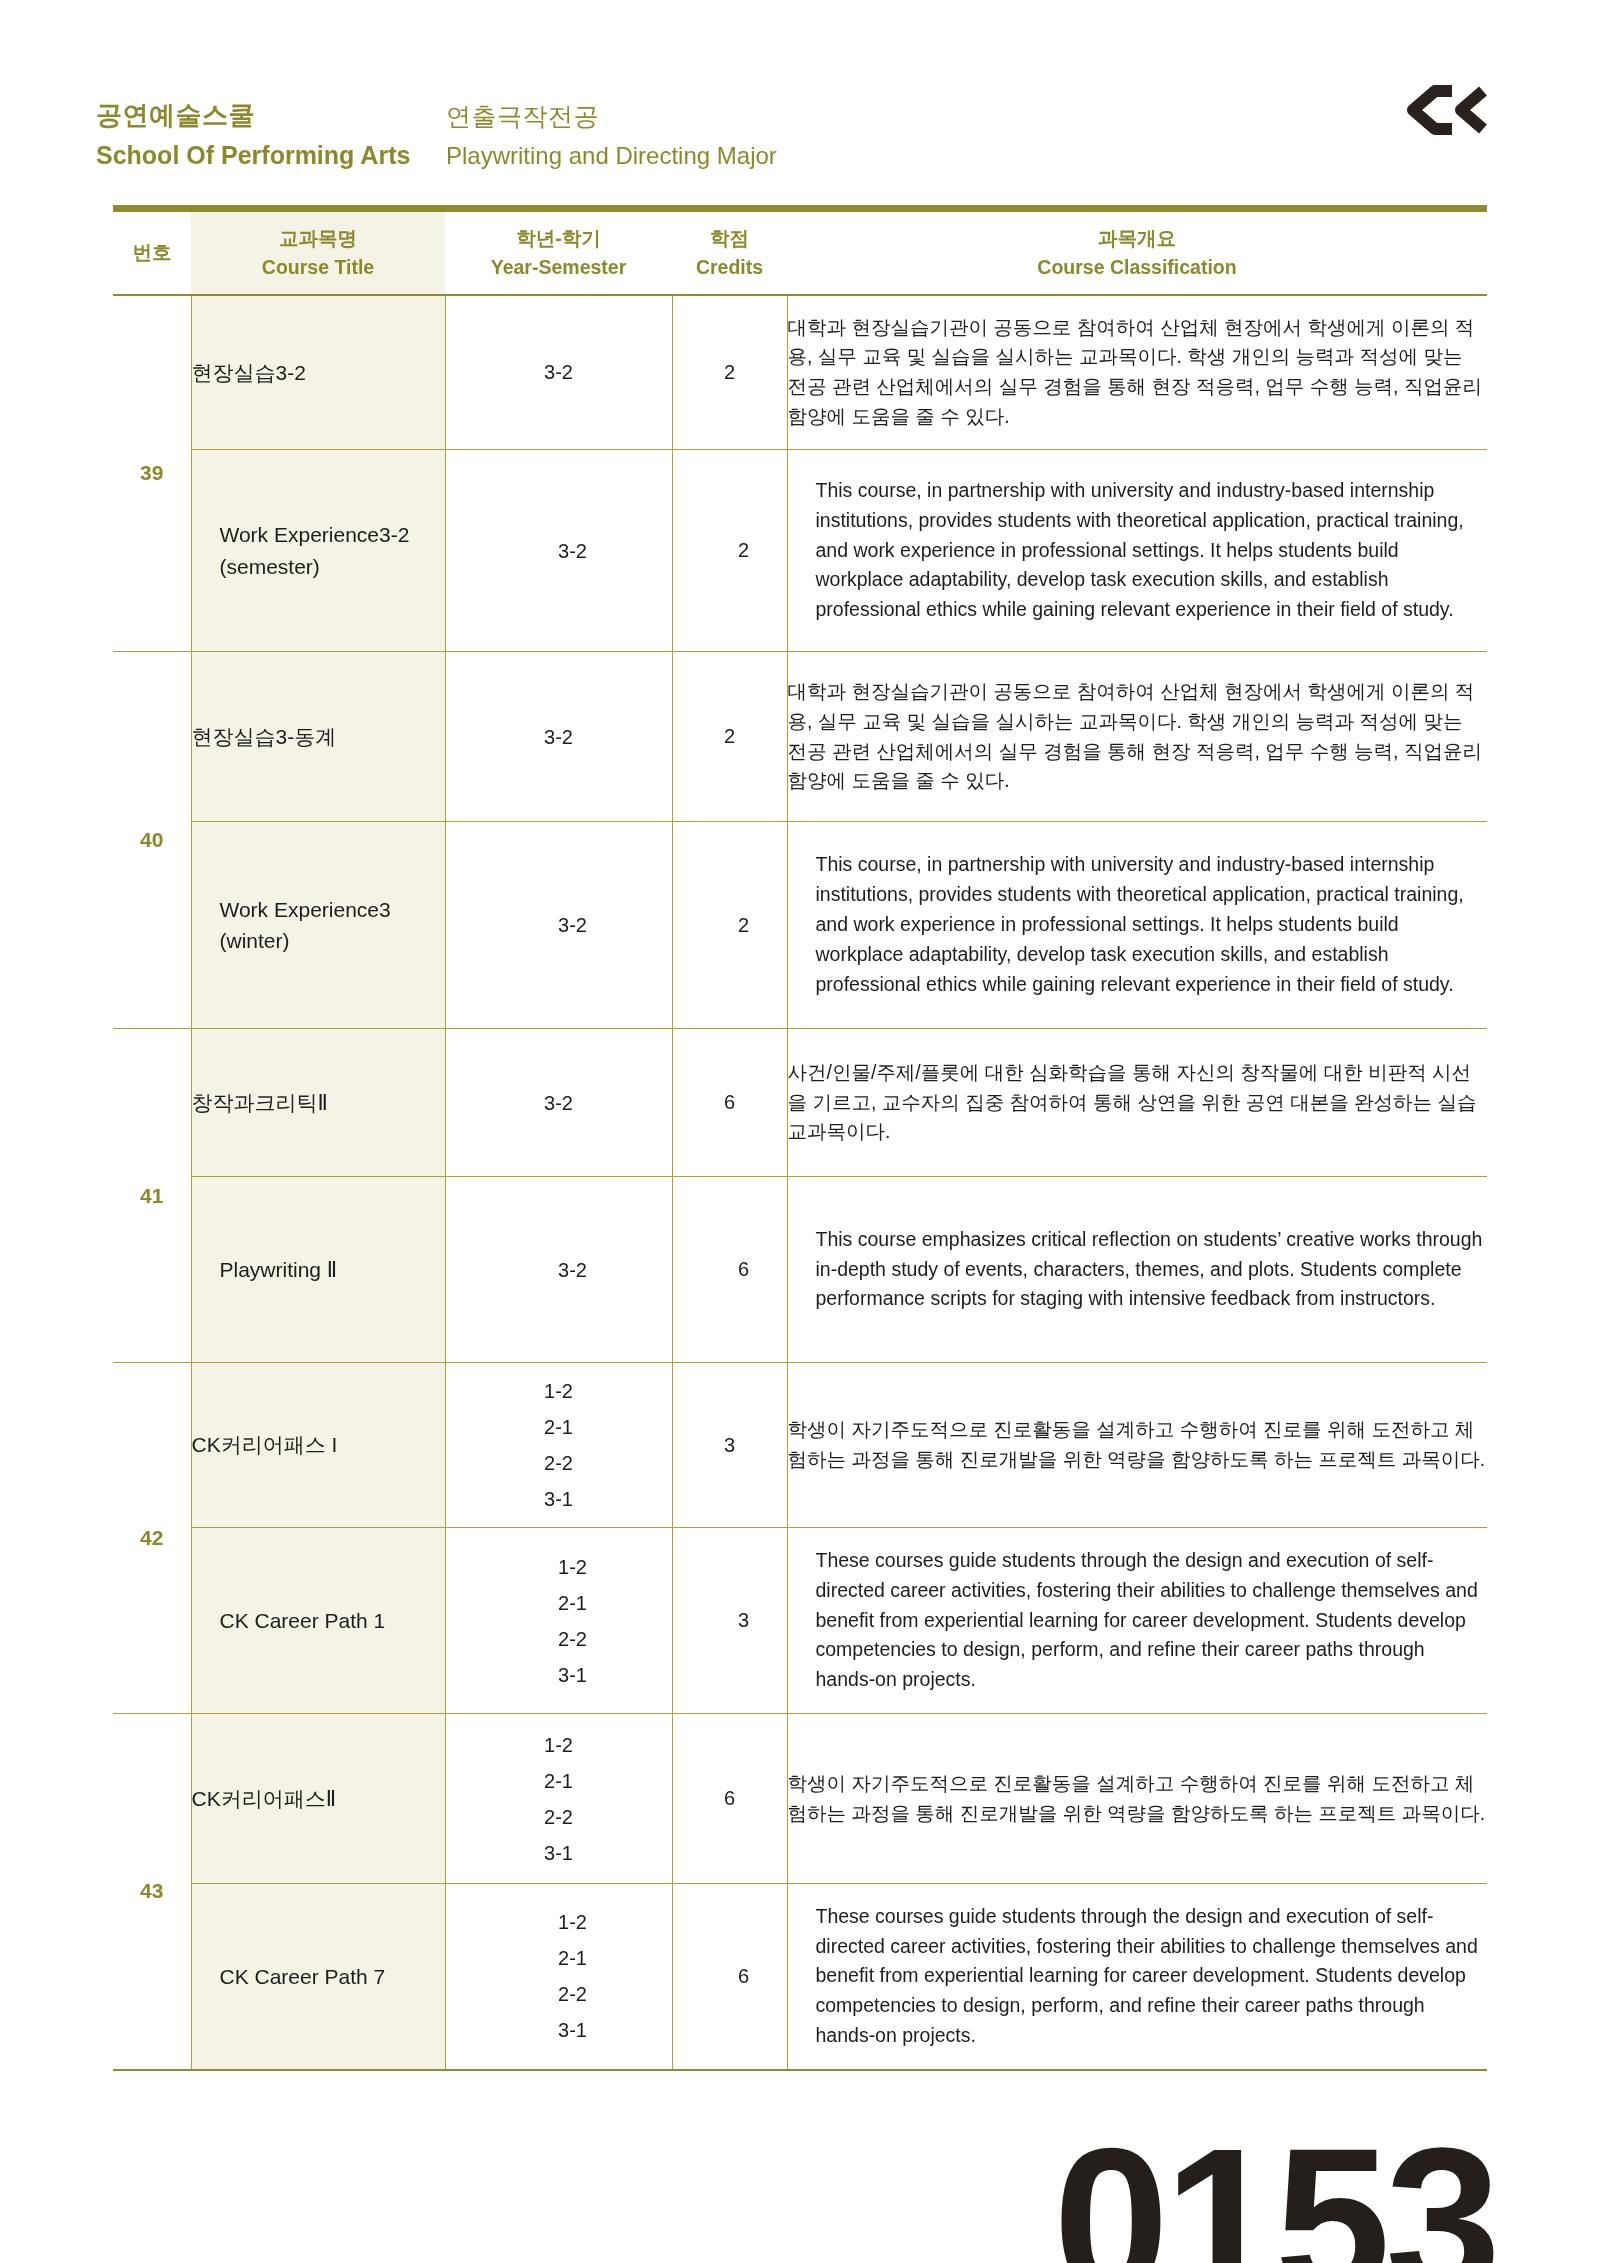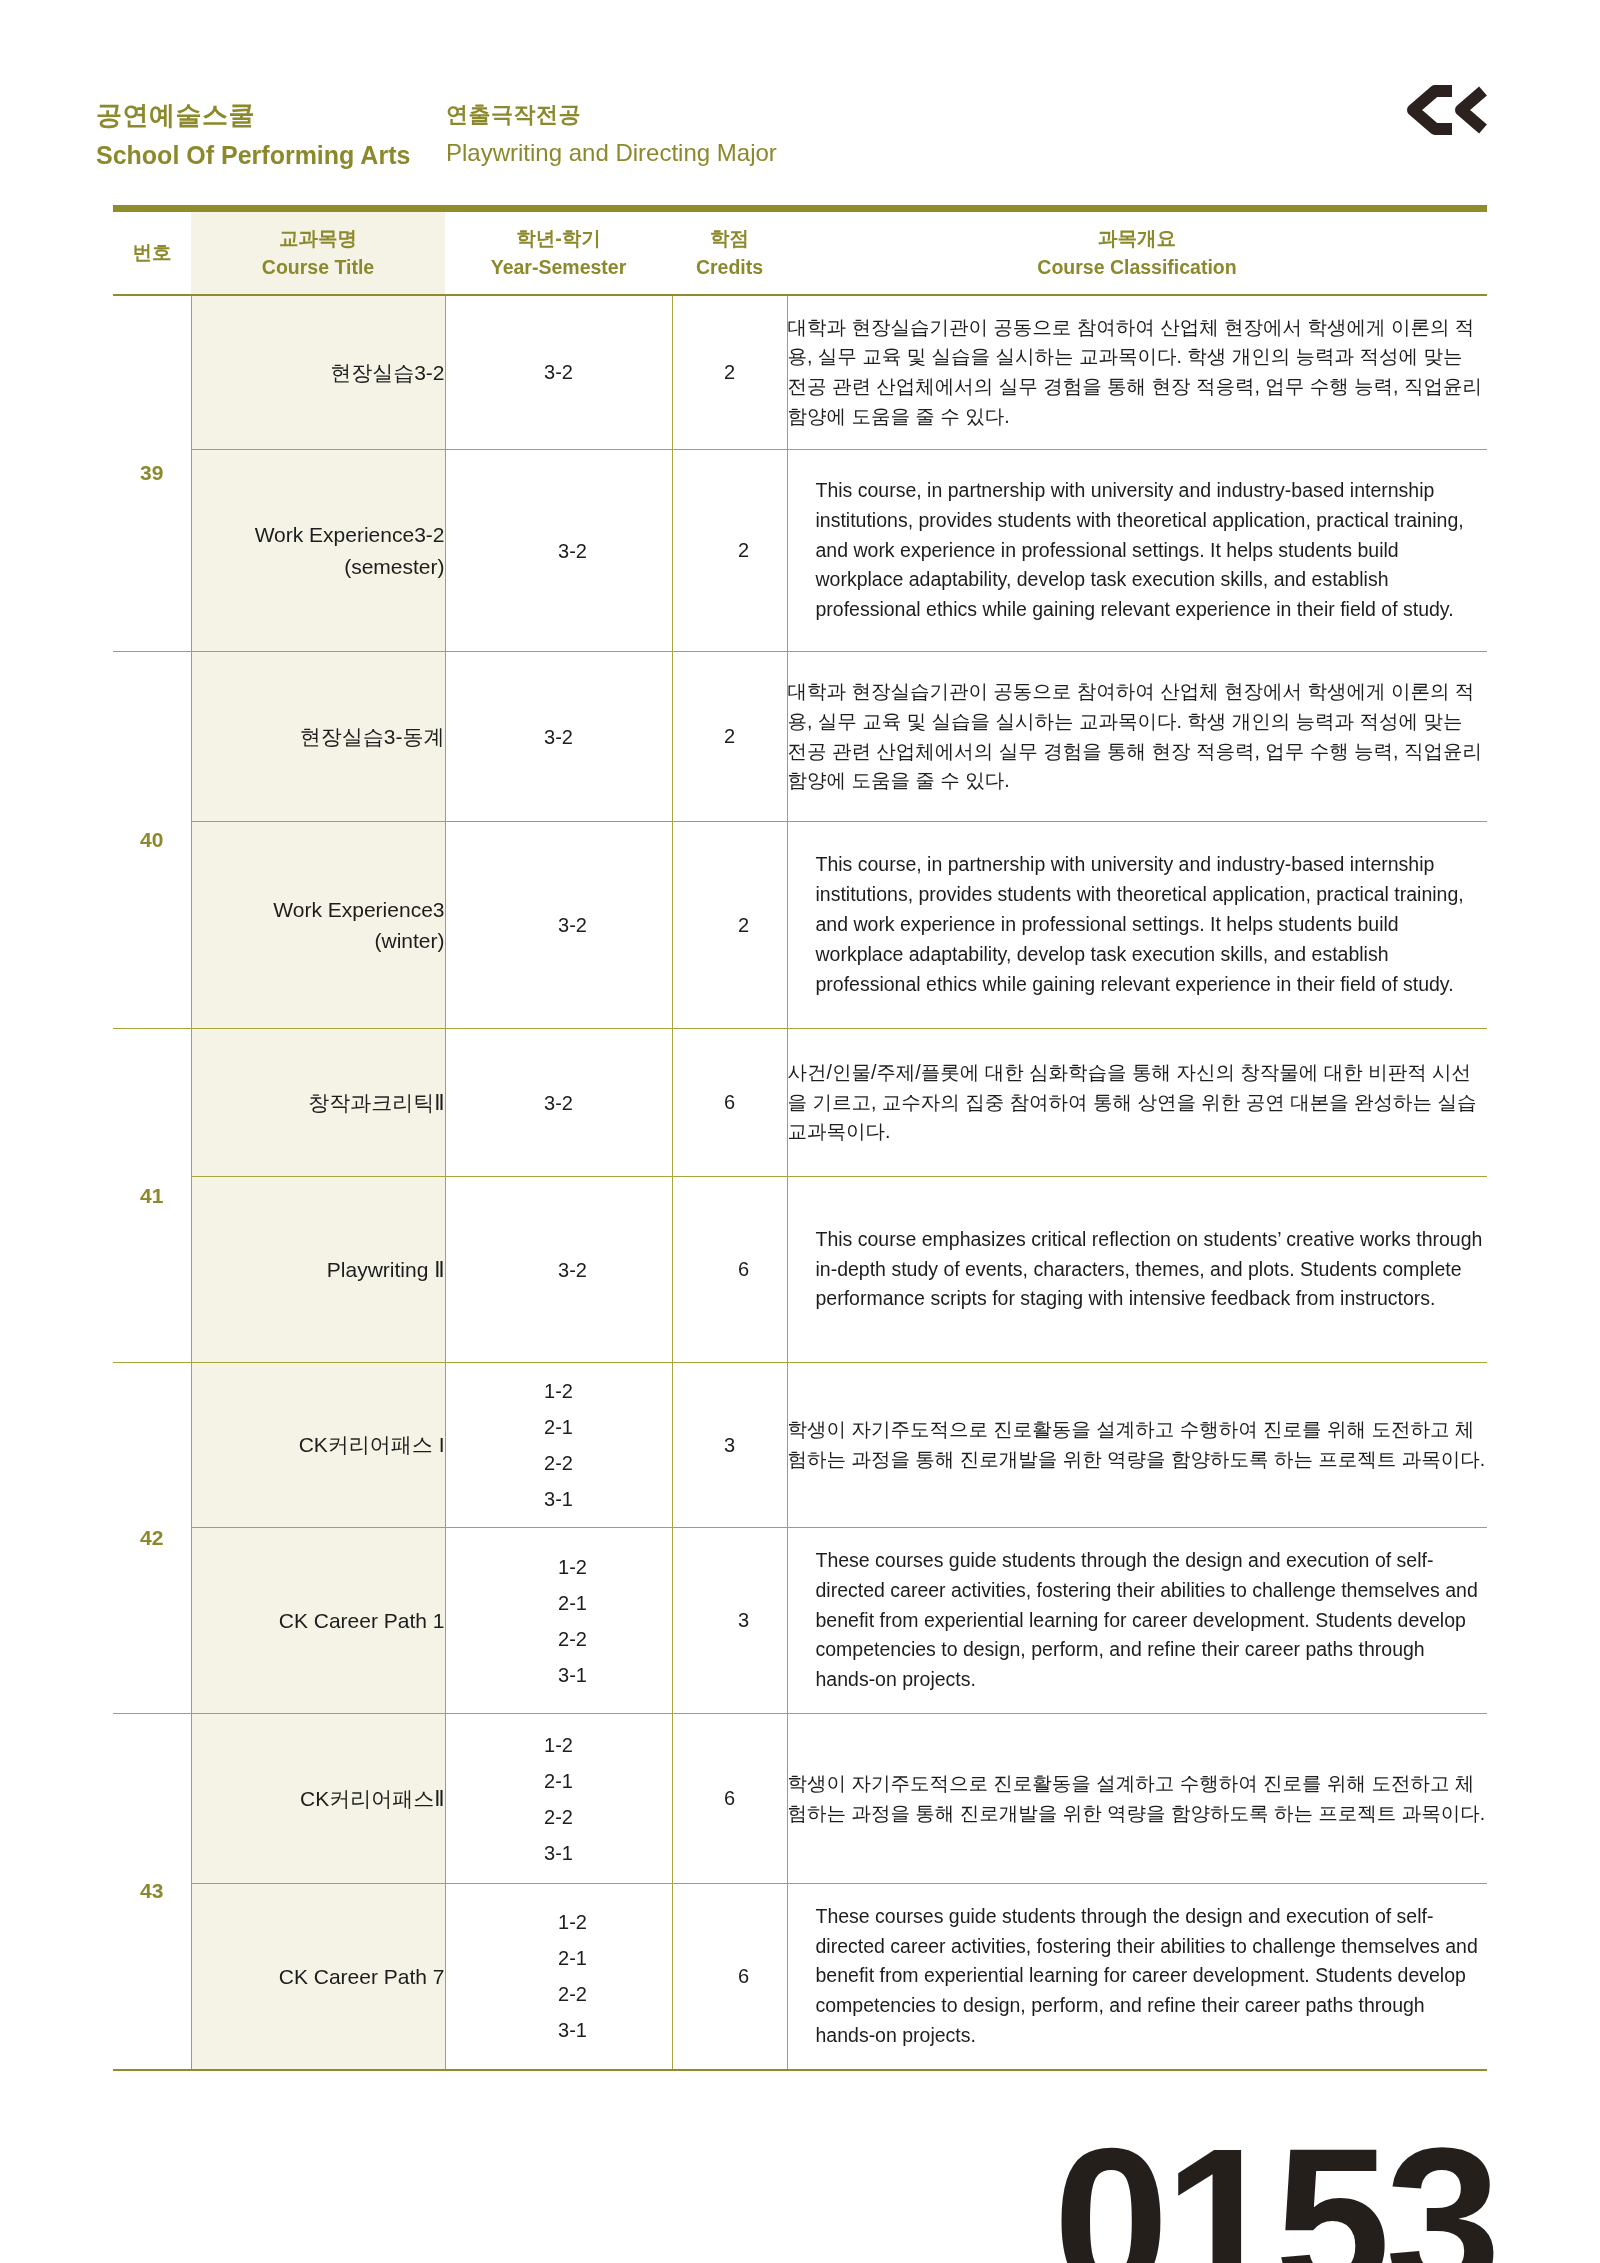--- a/index.html
+++ b/index.html
@@ -16,21 +16,21 @@
     width:1600px;height:2263px;position:relative;overflow:hidden;
     background:#ffffff;
     font-family:"Liberation Sans","DejaVu Sans",sans-serif;
     color:var(--ink);
   }
   
   .school-block{position:absolute;left:96px;top:98px;}
   .school-block .kr{font-size:26px;font-weight:bold;color:var(--olive-text);letter-spacing:0.5px;}
   .school-block .en{font-size:25px;font-weight:bold;color:var(--olive-text);margin-top:8px;}
   .major-block{position:absolute;left:446px;top:100px;}
-  .major-block .kr{font-size:22px;color:var(--olive-text);letter-spacing:0.5px;font-weight:bold;}
+  .major-block .kr{font-size:25px;color:var(--olive-text);letter-spacing:0.5px;}
   .major-block .en{font-size:24px;color:var(--olive-text);margin-top:9px;}
   .logo{position:absolute;right:106px;top:84px;width:90px;height:52px;}
 
   
   table.courses{
     position:absolute;left:113px;top:205px;width:1374px;
     border-collapse:collapse;table-layout:fixed;
     border-top:7px solid var(--olive-bar);
     border-bottom:2px solid var(--olive-bar);
   }
@@ -41,21 +41,21 @@
     border-bottom:2px solid var(--olive-bar);
   }
   thead th.th-title{background:var(--cream);}
   td.no{
     border-right:1px solid var(--olive-line);
     color:var(--olive-text);font-weight:bold;font-size:21px;text-align:center;
   }
   td.title{
     background:var(--cream);
     border-right:1px solid var(--olive-line);
-    text-align:right;font-size:21px;line-height:1.5;white-space:pre-line;
+    text-align:left;font-size:21px;line-height:1.5;white-space:pre-line;
   }
   td.sem{
     border-right:1px solid var(--olive-line);
     text-align:center;font-size:20px;line-height:1.8;white-space:pre-line;
   }
   td.credit{
     border-right:1px solid var(--olive-line);
     text-align:center;font-size:20px;
   }
   td.desc{

